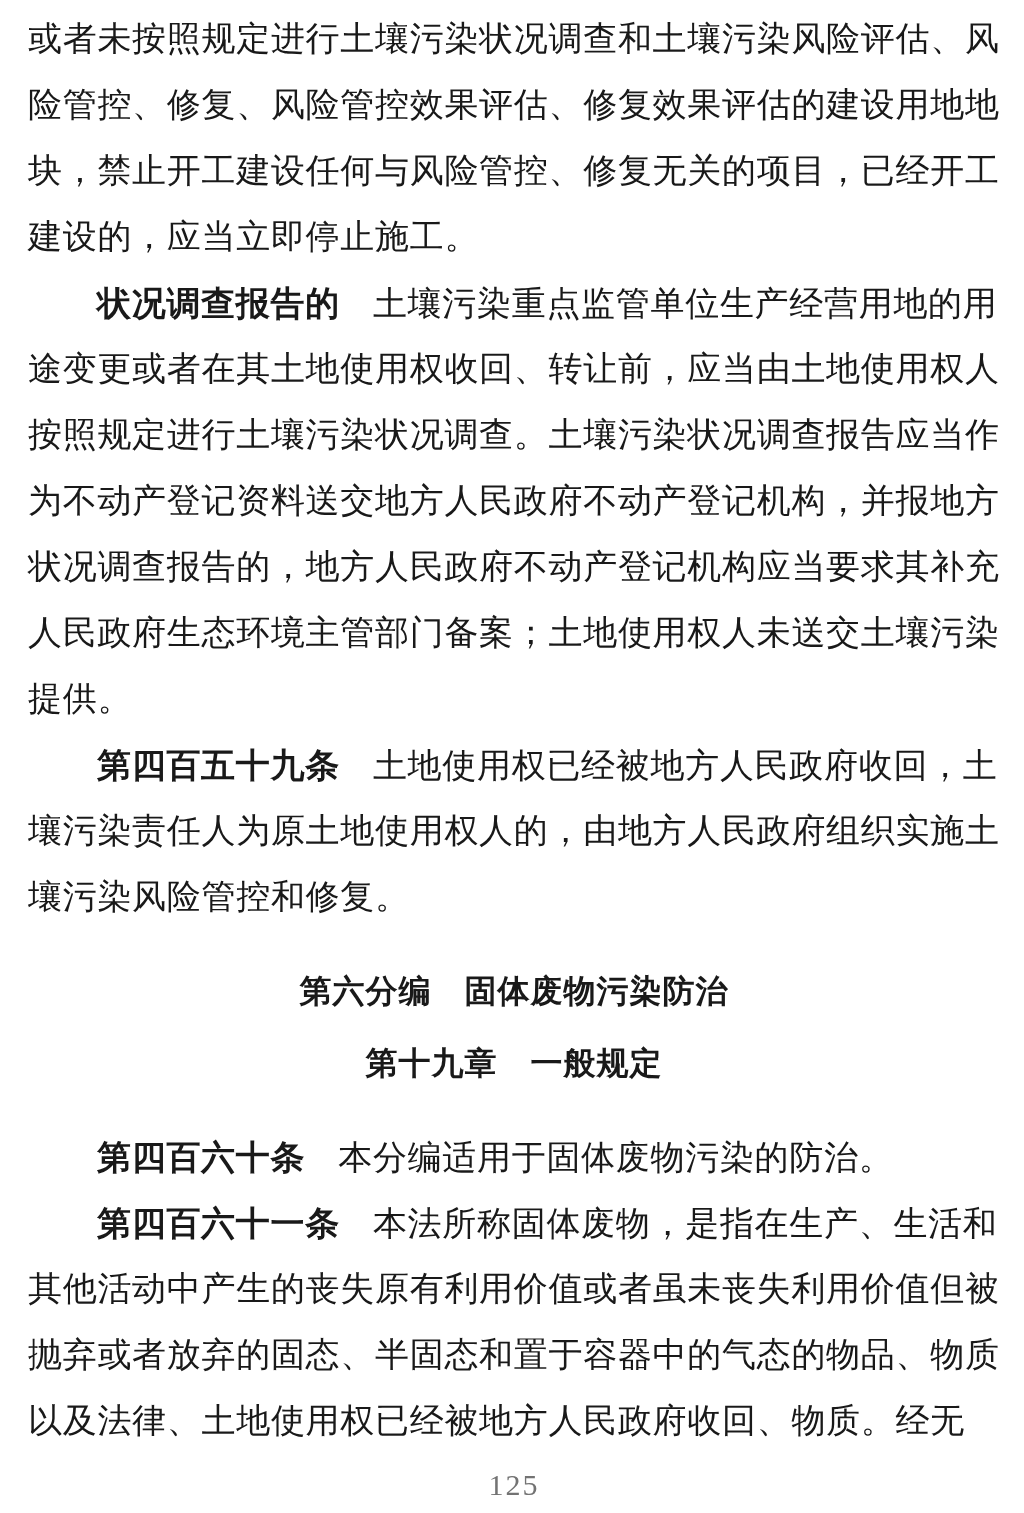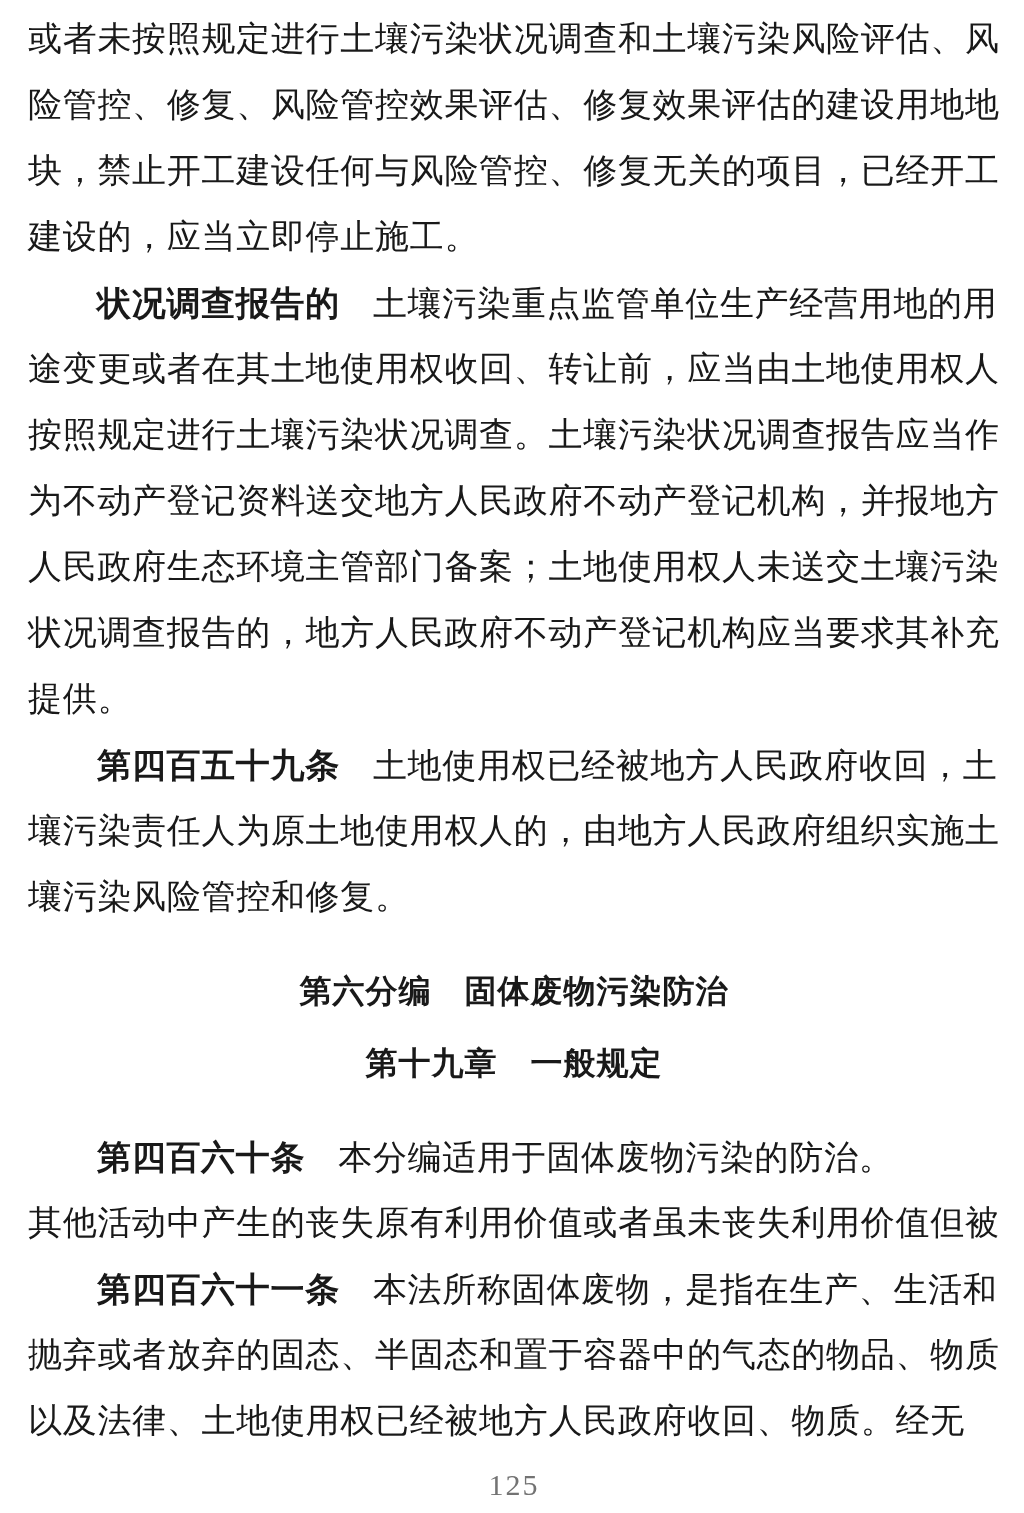--- a/index.html
+++ b/index.html
@@ -59,38 +59,38 @@
   <div class="line">险管控、修复、风险管控效果评估、修复效果评估的建设用地地</div>
   <div class="line">块，禁止开工建设任何与风险管控、修复无关的项目，已经开工</div>
   <div class="line">建设的，应当立即停止施工。</div>
 
   <div class="line indented">
     <span class="article-label">状况调查报告的</span><span>土壤污染重点监管单位生产经营用地的用</span>
   </div>
   <div class="line">途变更或者在其土地使用权收回、转让前，应当由土地使用权人</div>
   <div class="line">按照规定进行土壤污染状况调查。土壤污染状况调查报告应当作</div>
   <div class="line">为不动产登记资料送交地方人民政府不动产登记机构，并报地方</div>
+  <div class="line">状况调查报告的，地方人民政府不动产登记机构应当要求其补充</div>
   <div class="line">人民政府生态环境主管部门备案；土地使用权人未送交土壤污染</div>
-  <div class="line">状况调查报告的，地方人民政府不动产登记机构应当要求其补充</div>
   <div class="line">提供。</div>
 
   <div class="line indented">
     <span class="article-label">第四百五十九条</span><span>土地使用权已经被地方人民政府收回，土</span>
   </div>
   <div class="line">壤污染责任人为原土地使用权人的，由地方人民政府组织实施土</div>
   <div class="line">壤污染风险管控和修复。</div>
 
   <div class="heading part">第六分编　固体废物污染防治</div>
   <div class="heading chapter">第十九章　一般规定</div>
 
   <div class="line indented after-heading">
     <span class="article-label">第四百六十条</span><span>本分编适用于固体废物污染的防治。</span>
   </div>
-  <div class="line">其他活动中产生的丧失原有利用价值或者虽未丧失利用价值但被</div>
   <div class="line indented">
     <span class="article-label">第四百六十一条</span><span>本法所称固体废物，是指在生产、生活和</span>
   </div>
+  <div class="line">其他活动中产生的丧失原有利用价值或者虽未丧失利用价值但被</div>
   <div class="line">抛弃或者放弃的固态、半固态和置于容器中的气态的物品、物质</div>
   <div class="line">以及法律、土地使用权已经被地方人民政府收回、物质。经无</div>
 
   <div class="page-number">125</div>
 
 </div>
 
 </body></html>

